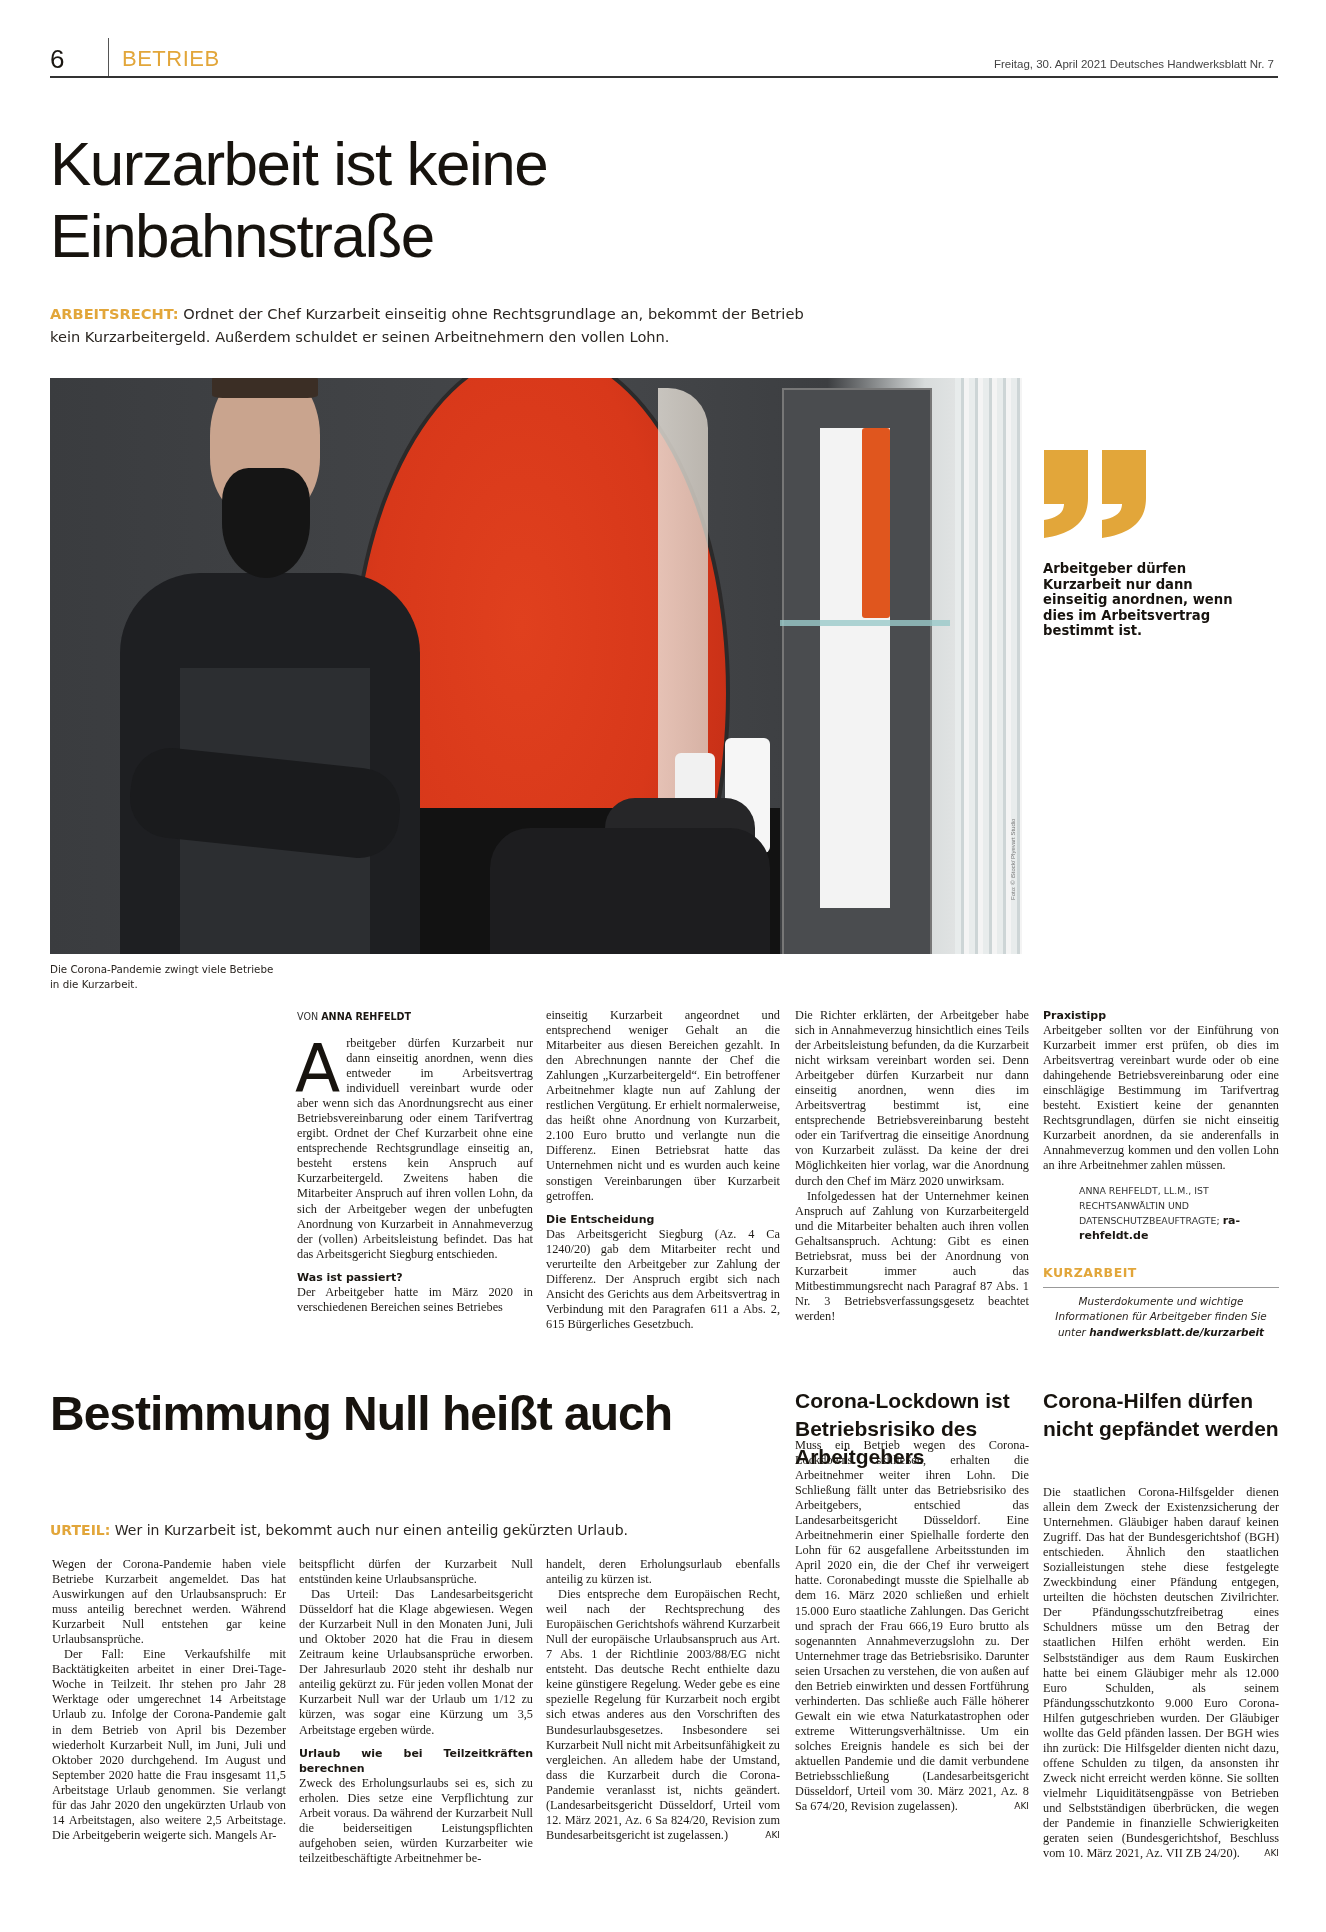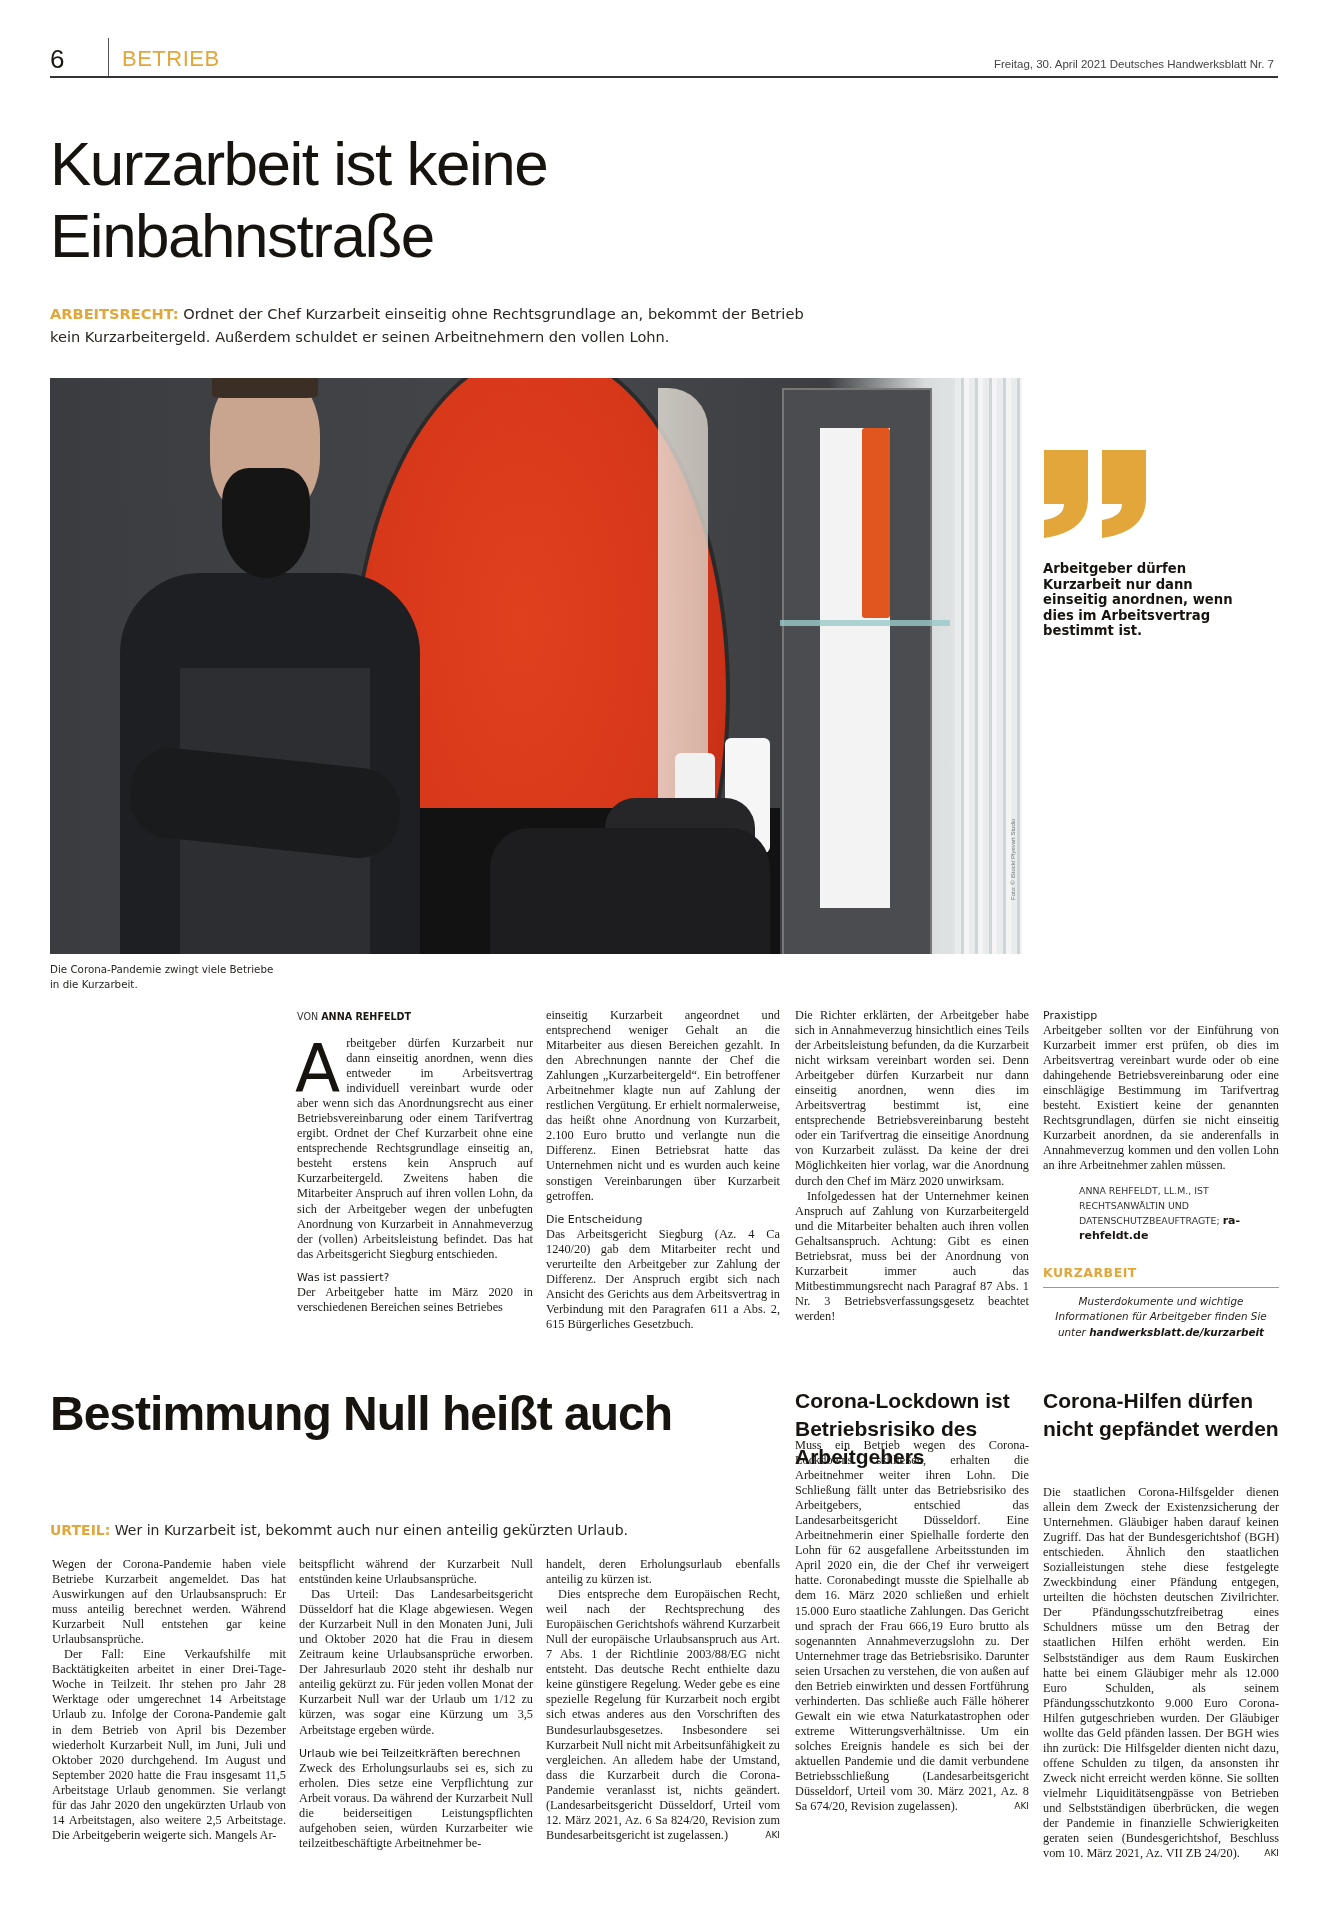--- a/index.html
+++ b/index.html
@@ -45,21 +45,21 @@
   .caption { left: 50px; top: 962px; width: 230px; font-family: "DejaVu Sans", sans-serif; font-size: 10.3px; line-height: 15px; color: #2a2520; }
 
   
   .quote-mark { left: 1042px; top: 448px; width: 110px; height: 90px; }
   .pullquote { left: 1043px; top: 561px; width: 200px; font-family: "DejaVu Sans", sans-serif; font-weight: bold; font-size: 13.2px; line-height: 15.5px; color: #17130e; }
 
   
   .col { font-family: "Liberation Serif", serif; font-size: 12.3px; line-height: 15.05px; color: #1e1a15; text-align: justify; hyphens: auto; }
   .col p { margin: 0; }
   .col p.indent { text-indent: 12px; }
-  .col h4 { font-family: "DejaVu Sans", sans-serif; font-size: 11px; font-weight: normal; margin-top: 8px; line-height: 15px; color: #1b1712; }
+  .col h4 { font-family: "DejaVu Sans", sans-serif; font-size: 11px; font-weight: bold; margin-top: 8px; line-height: 15px; color: #1b1712; }
   .byline { left: 297px; top: 1011px; font-family: "DejaVu Sans", sans-serif; font-size: 9.6px; color: #333; }
   .byline b { font-weight: bold; color: #1b1712; }
   .dropcap { float: left; font-family: "DejaVu Sans", sans-serif; font-size: 66px; line-height: 54px; margin: 6px 6px 0 -2px; font-weight: normal; color: #17130e; }
   .c1 { left: 297px; top: 1036px; width: 236px; }
   .c2 { left: 546px; top: 1008px; width: 234px; }
   .c3 { left: 795px; top: 1008px; width: 234px; }
   .c4 { left: 1043px; top: 1008px; width: 236px; }
   .author-note { font-family: "DejaVu Sans", sans-serif; font-size: 9.4px; line-height: 15px; color: #333; text-align: left; margin-top: 10px; text-transform: uppercase; margin-left: 36px; }
   .author-note b { text-transform: none; font-size: 11px; color: #1b1712; }
   .box-title { font-family: "DejaVu Sans", sans-serif; font-weight: bold; color: #e2a63a; font-size: 12.5px; letter-spacing: .5px; margin-top: 22px; padding-bottom: 6px; border-bottom: 1px solid #999; }
@@ -167,21 +167,21 @@
 </h2>
 <div class="abs lede2">
   <span class="kicker">URTEIL:</span><span> Wer in Kurzarbeit ist, bekommt auch nur einen anteilig gekürzten Urlaub.</span>
 </div>
 
 <div class="abs col l1">
   <p>Wegen der Corona-Pandemie haben viele Betriebe Kurzarbeit angemeldet. Das hat Auswirkungen auf den Urlaubsanspruch: Er muss anteilig berechnet werden. Während Kurzarbeit Null entstehen gar keine Urlaubsansprüche.</p>
   <p class="indent">Der Fall: Eine Verkaufshilfe mit Backtätigkeiten arbeitet in einer Drei-Tage-Woche in Teilzeit. Ihr stehen pro Jahr 28 Werktage oder umgerechnet 14 Arbeitstage Urlaub zu. Infolge der Corona-Pandemie galt in dem Betrieb von April bis Dezember wiederholt Kurzarbeit Null, im Juni, Juli und Oktober 2020 durchgehend. Im August und September 2020 hatte die Frau insgesamt 11,5 Arbeitstage Urlaub genommen. Sie verlangt für das Jahr 2020 den ungekürzten Urlaub von 14 Arbeitstagen, also weitere 2,5 Arbeitstage. Die Arbeitgeberin weigerte sich. Mangels Ar-</p>
 </div>
 <div class="abs col l2">
-  <p>beitspflicht während der Kurzarbeit Null entstünden keine Urlaubsansprüche.</p>
+  <p>beitspflicht dürfen der Kurzarbeit Null entstünden keine Urlaubsansprüche.</p>
   <p class="indent">Das Urteil: Das Landesarbeitsgericht Düsseldorf hat die Klage abgewiesen. Wegen der Kurzarbeit Null in den Monaten Juni, Juli und Oktober 2020 hat die Frau in diesem Zeitraum keine Urlaubsansprüche erworben. Der Jahresurlaub 2020 steht ihr deshalb nur anteilig gekürzt zu. Für jeden vollen Monat der Kurzarbeit Null war der Urlaub um 1/12 zu kürzen, was sogar eine Kürzung um 3,5 Arbeitstage ergeben würde.</p>
   <h4>Urlaub wie bei Teilzeitkräften berechnen</h4>
   <p>Zweck des Erholungsurlaubs sei es, sich zu erholen. Dies setze eine Verpflichtung zur Arbeit voraus. Da während der Kurzarbeit Null die beiderseitigen Leistungspflichten aufgehoben seien, würden Kurzarbeiter wie teilzeitbeschäftigte Arbeitnehmer be-</p>
 </div>
 <div class="abs col l3">
   <p>handelt, deren Erholungsurlaub ebenfalls anteilig zu kürzen ist.</p>
   <p class="indent"><span>Dies entspreche dem Europäischen Recht, weil nach der Rechtsprechung des Europäischen Gerichtshofs während Kurzarbeit Null der europäische Urlaubsanspruch aus Art. 7 Abs. 1 der Richtlinie 2003/88/EG nicht entsteht. Das deutsche Recht enthielte dazu keine günstigere Regelung. Weder gebe es eine spezielle Regelung für Kurzarbeit noch ergibt sich etwas anderes aus den Vorschriften des Bundesurlaubsgesetzes. Insbesondere sei Kurzarbeit Null nicht mit Arbeitsunfähigkeit zu vergleichen. An alledem habe der Umstand, dass die Kurzarbeit durch die Corona-Pandemie veranlasst ist, nichts geändert. (Landesarbeitsgericht Düsseldorf, Urteil vom 12. März 2021, Az. 6 Sa 824/20, Revision zum Bundesarbeitsgericht ist zugelassen.)</span> <span class="aki">AKI</span></p>
 </div>
 
 <h3 class="abs h3 h3a">Corona-Lockdown ist Betriebsrisiko des Arbeitgebers</h3>

